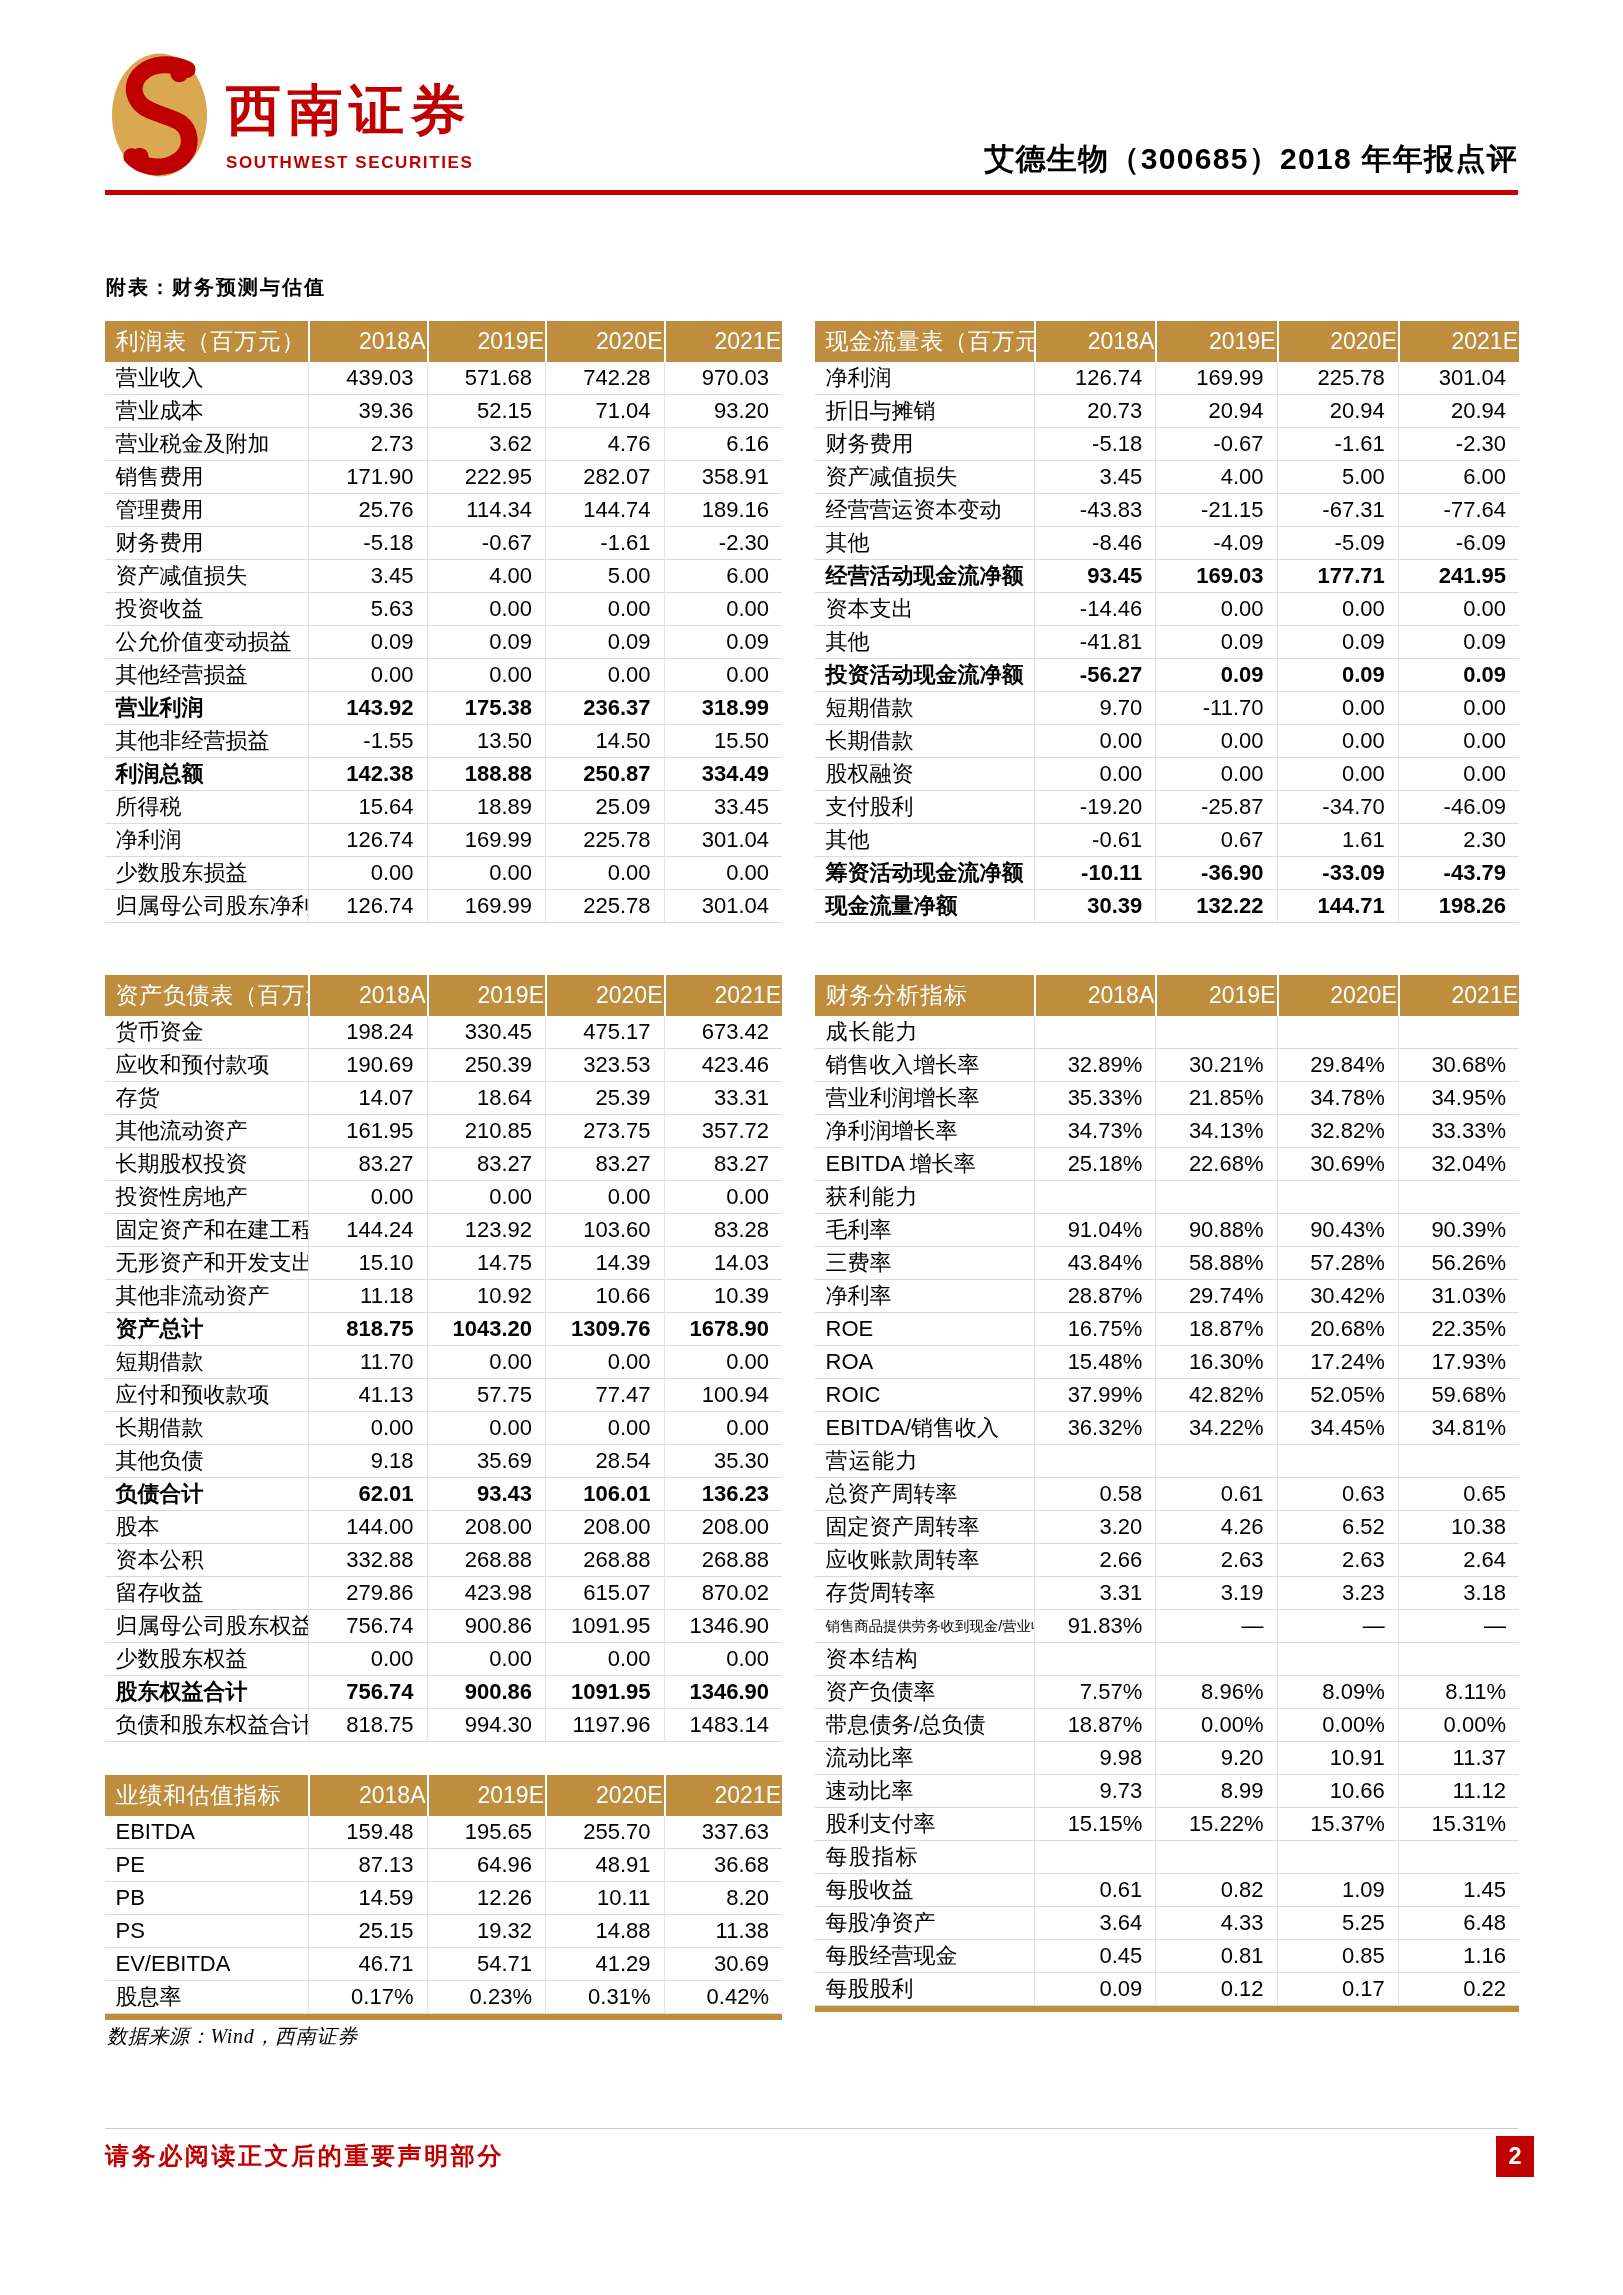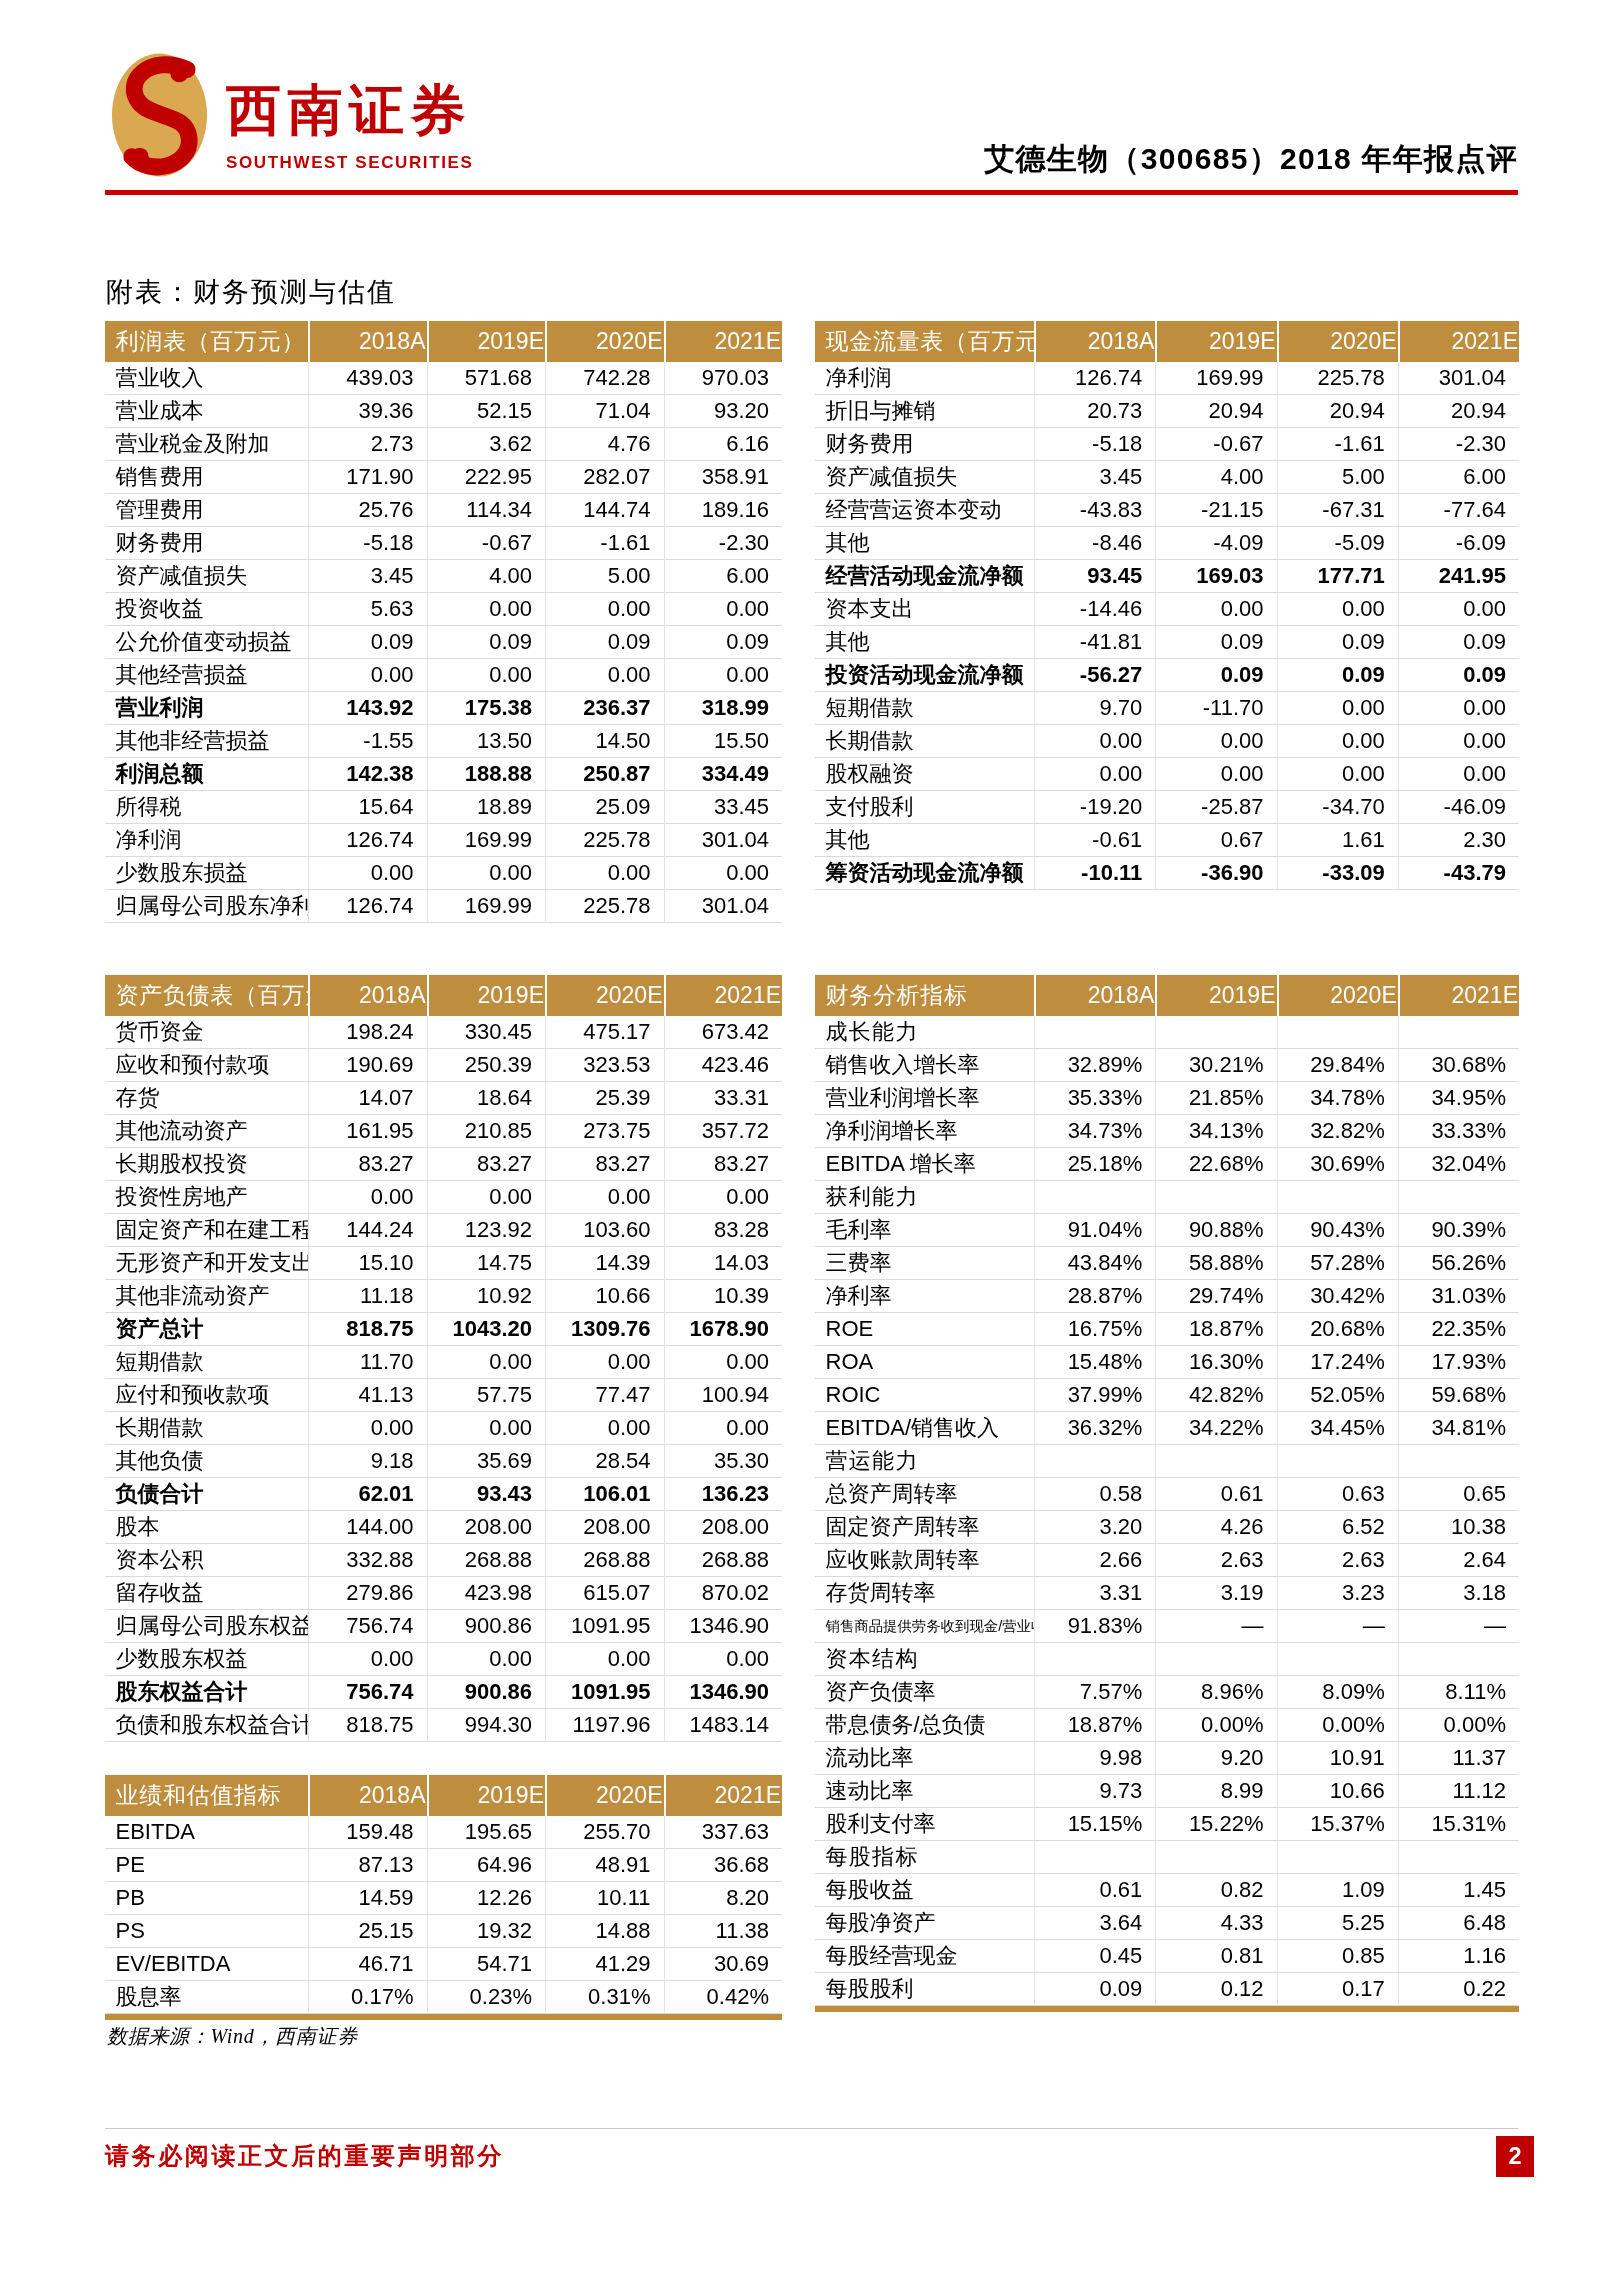--- a/index.html
+++ b/index.html
@@ -11,21 +11,21 @@
   .logo-mark{width:99px;height:128px;}
   .brand-text{display:flex;flex-direction:column;}
   .brand-cn{color:#C00000;font-size:55px;font-weight:bold;letter-spacing:6.5px;
             font-family:"Liberation Serif","DejaVu Serif",serif;line-height:1.1;margin-top:24px;}
   .brand-en{color:#C00000;font-size:17px;font-weight:bold;letter-spacing:1.6px;margin-top:12px;}
   .report-title{position:absolute;right:105px;top:139px;font-size:30px;font-weight:bold;
                 letter-spacing:1.3px;}
   .header-rule{position:absolute;left:105px;top:190px;width:1413px;height:4.6px;background:#C80000;}
 
   
-  .page-title{position:absolute;left:106px;top:274px;font-size:27px;font-weight:normal;letter-spacing:2px;}
+  .page-title{position:absolute;left:106px;top:274px;font-size:20px;font-weight:bold;letter-spacing:2px;}
 
   
   .ftable{position:absolute;--labelw:203px;}
   .ftable.right-col{--labelw:219px;}
   .trow{display:grid;grid-template-columns:var(--labelw) repeat(4,1fr);}
   .thead{height:41px;background:#BE8E3E;}
   .hcell{display:flex;align-items:center;color:#fff;font-weight:normal;font-size:23px;
          overflow:hidden;white-space:nowrap;}
   .hcell.label{padding-left:10.5px;letter-spacing:0.7px;}
   .hcell.num{justify-content:flex-end;padding-right:1px;border-left:2.6px solid #ffffff;}
@@ -317,20 +317,27 @@
         <div class="cell num">1.61</div>
         <div class="cell num">2.30</div>
       </div>
       <div class="trow bold">
         <div class="cell label">筹资活动现金流净额</div>
         <div class="cell num">-10.11</div>
         <div class="cell num">-36.90</div>
         <div class="cell num">-33.09</div>
         <div class="cell num">-43.79</div>
       </div>
+      <div class="trow bold">
+        <div class="cell label">现金流量净额</div>
+        <div class="cell num">30.39</div>
+        <div class="cell num">132.22</div>
+        <div class="cell num">144.71</div>
+        <div class="cell num">198.26</div>
+      </div>
     </div>
   <div class="ftable pos-balance">
       <div class="trow thead">
         <div class="hcell label">资产负债表（百万元）</div>
         <div class="hcell num">2018A</div>
         <div class="hcell num">2019E</div>
         <div class="hcell num">2020E</div>
         <div class="hcell num">2021E</div>
       </div>
       <div class="trow">

